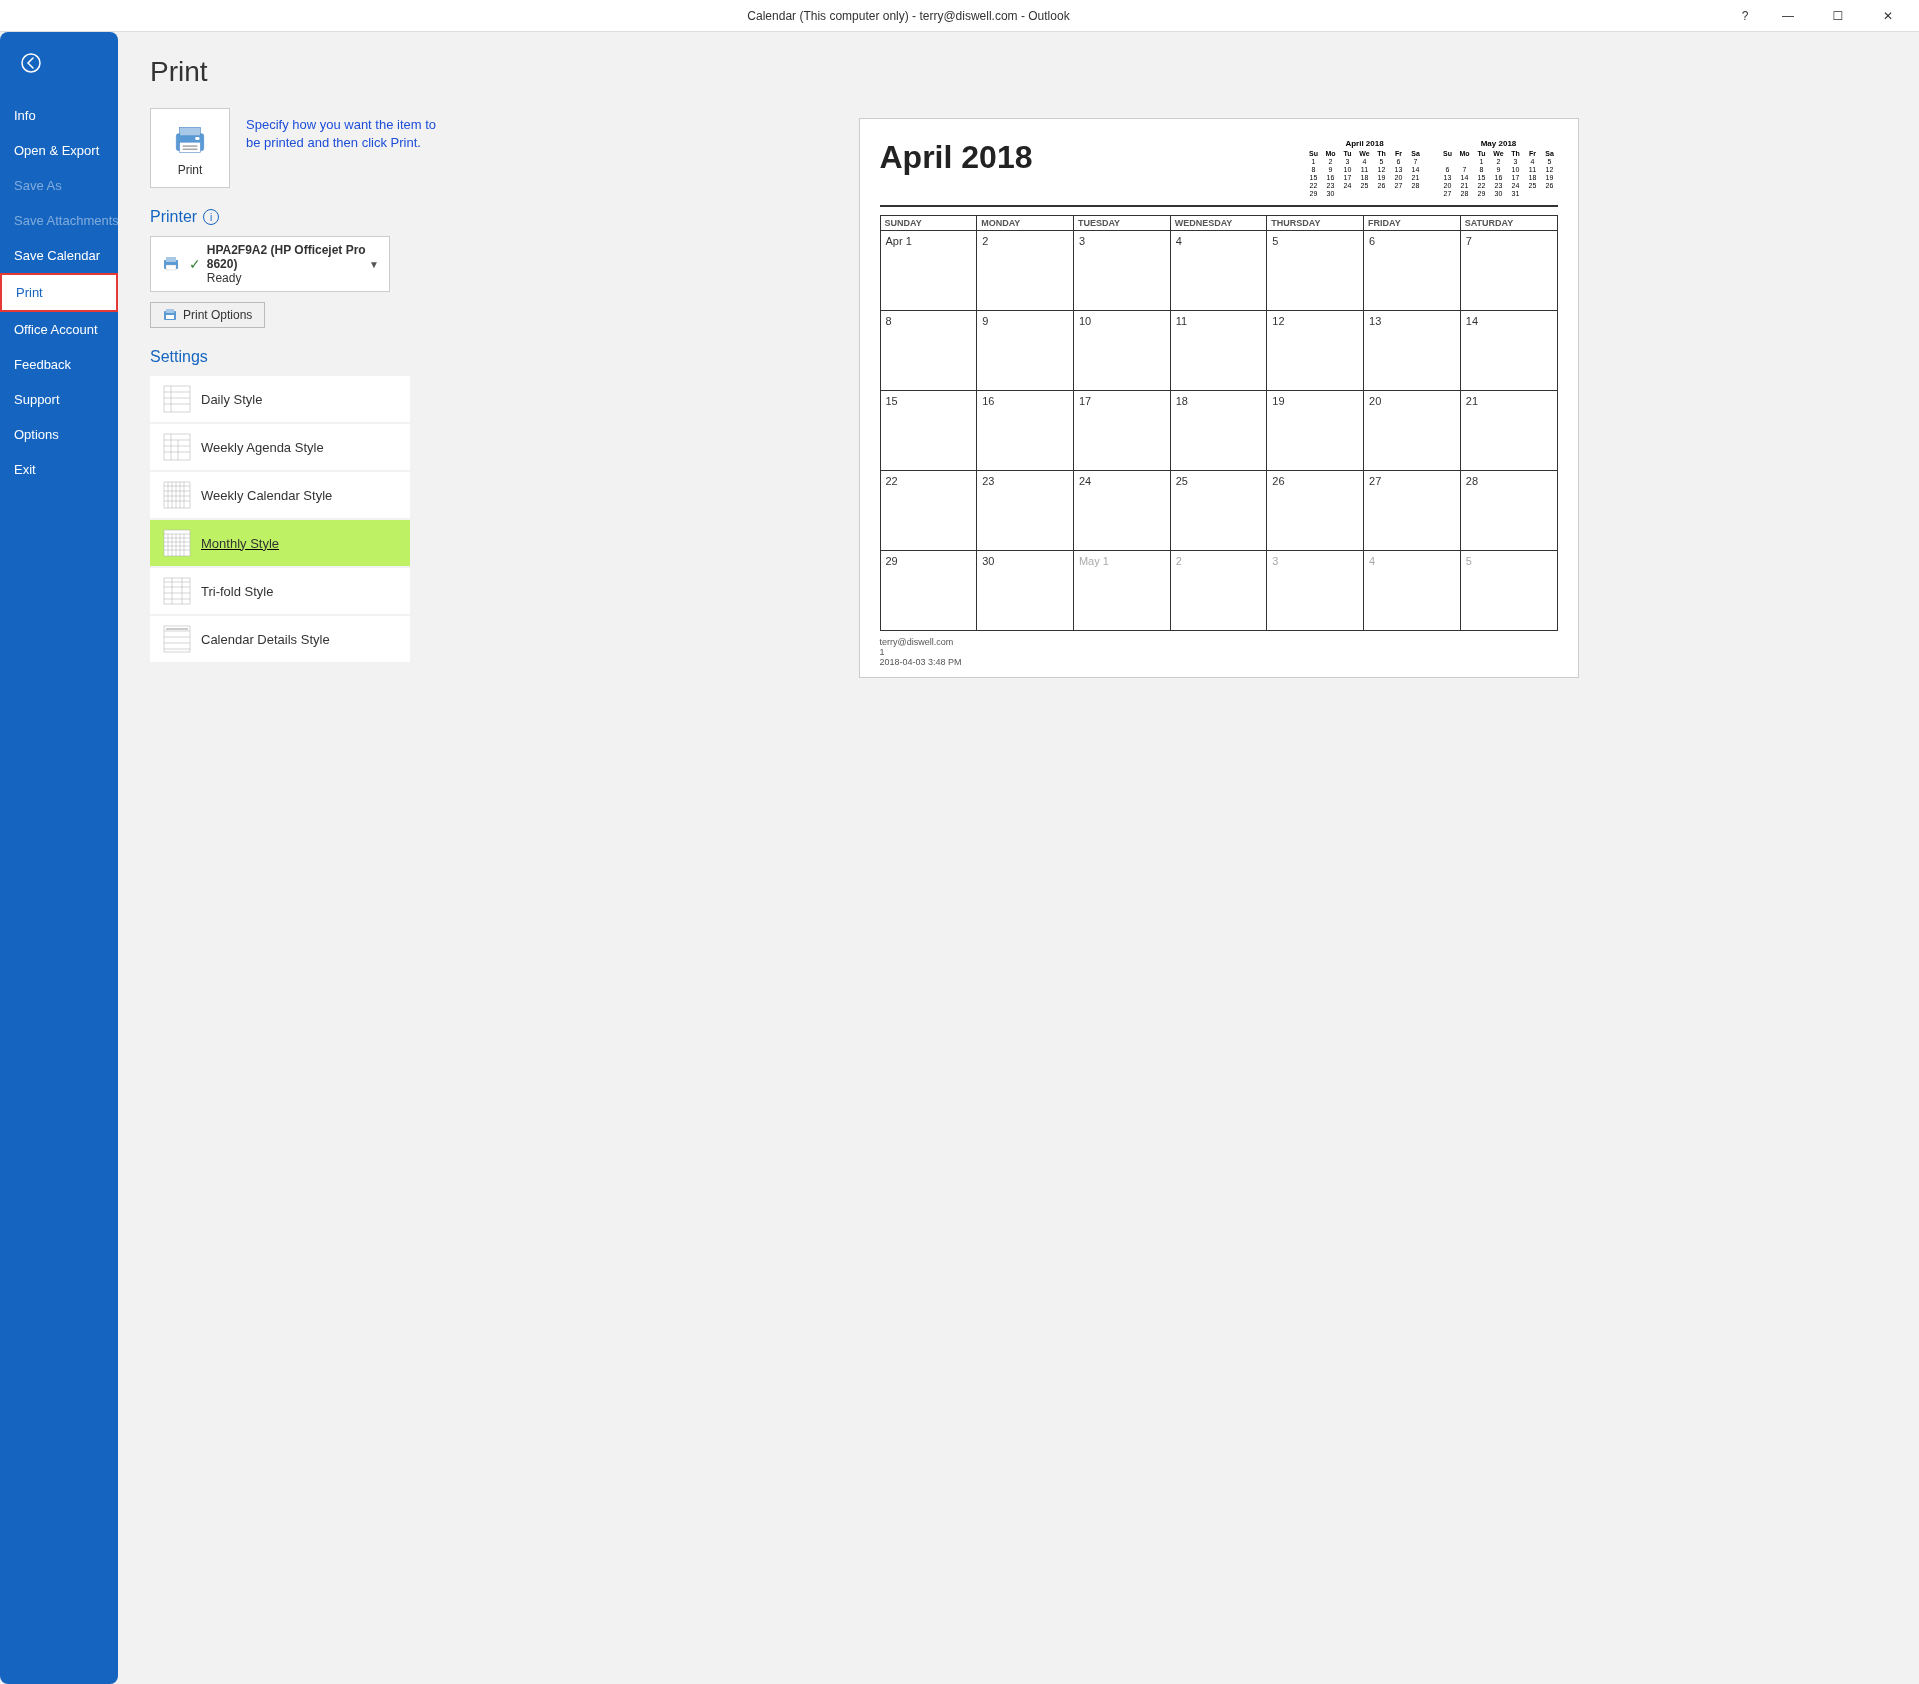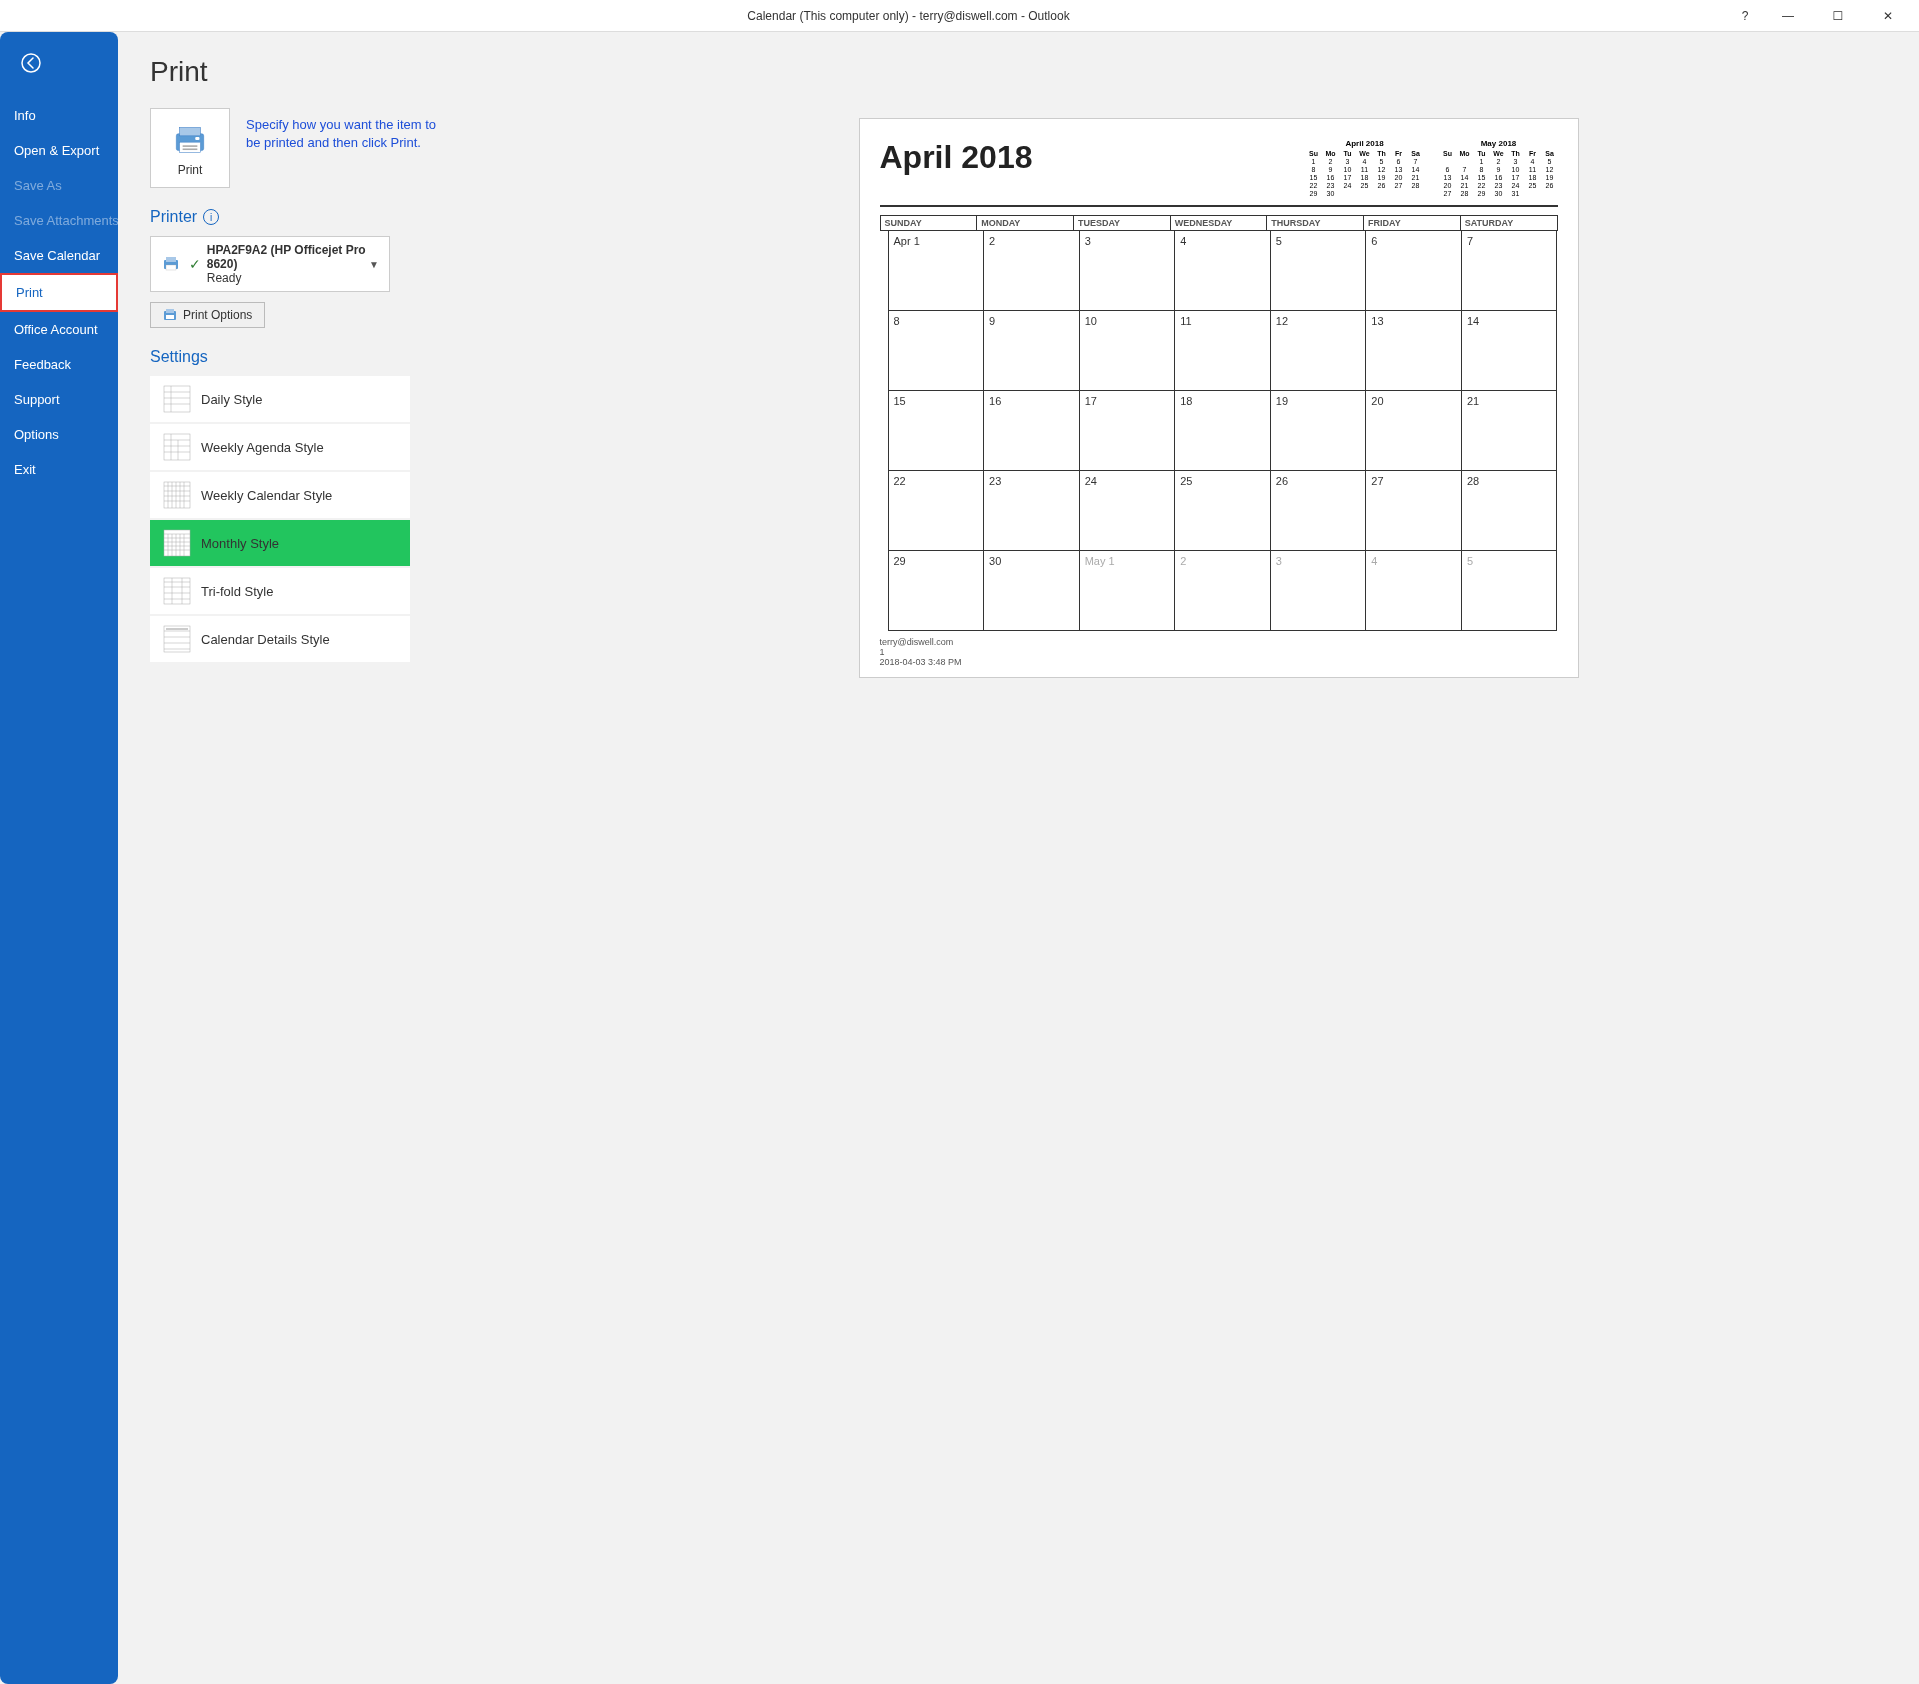--- a/index.html
+++ b/index.html
@@ -157,21 +157,21 @@
     .settings-list { width: 260px; }
     .settings-item {
       display: flex;
       align-items: center;
       padding: 8px 12px;
       cursor: pointer;
       background: #fff;
       border: 1px solid transparent;
       margin-bottom: 2px;
     }
-    .settings-item.active { background: #22c55e; }
+    .settings-item.active { background: #bef264; text-decoration: underline; }
     .settings-item-icon { width: 28px; height: 28px; margin-right: 10px; flex-shrink: 0; }
     .settings-item-label { font-size: 13px; color: #333; }
 
     .calendar-preview {
       background: white;
       border: 1px solid #ccc;
       width: 720px;
       min-height: 560px;
       padding: 20px 20px 10px 20px;
       font-size: 11px;
@@ -206,21 +206,20 @@
       font-size: 9px;
       font-weight: 600;
       color: #555;
       background: #fff;
     }
 
     .cal-grid {
       display: grid;
       grid-template-columns: repeat(7, 1fr);
       border-left: 1px solid #333;
-      margin-left: 8px;
     }
     .cal-cell {
       border-right: 1px solid #333;
       border-bottom: 1px solid #333;
       padding: 4px 5px;
       height: 80px;
       vertical-align: top;
       font-size: 10px;
       color: #333;
       position: relative;

